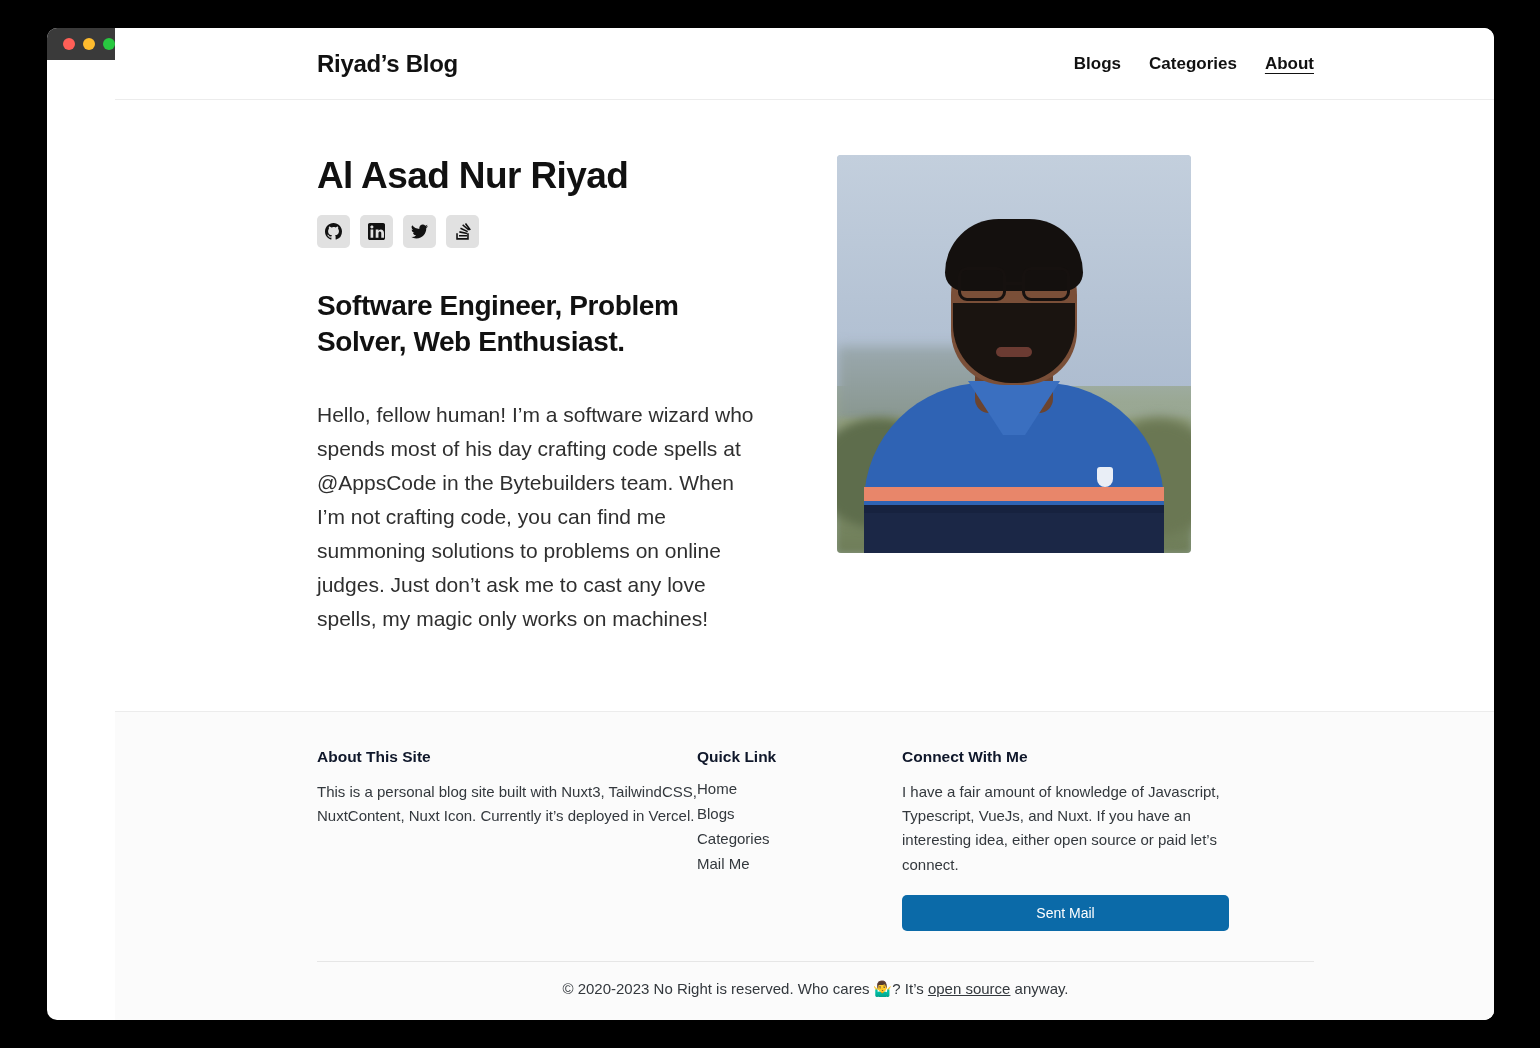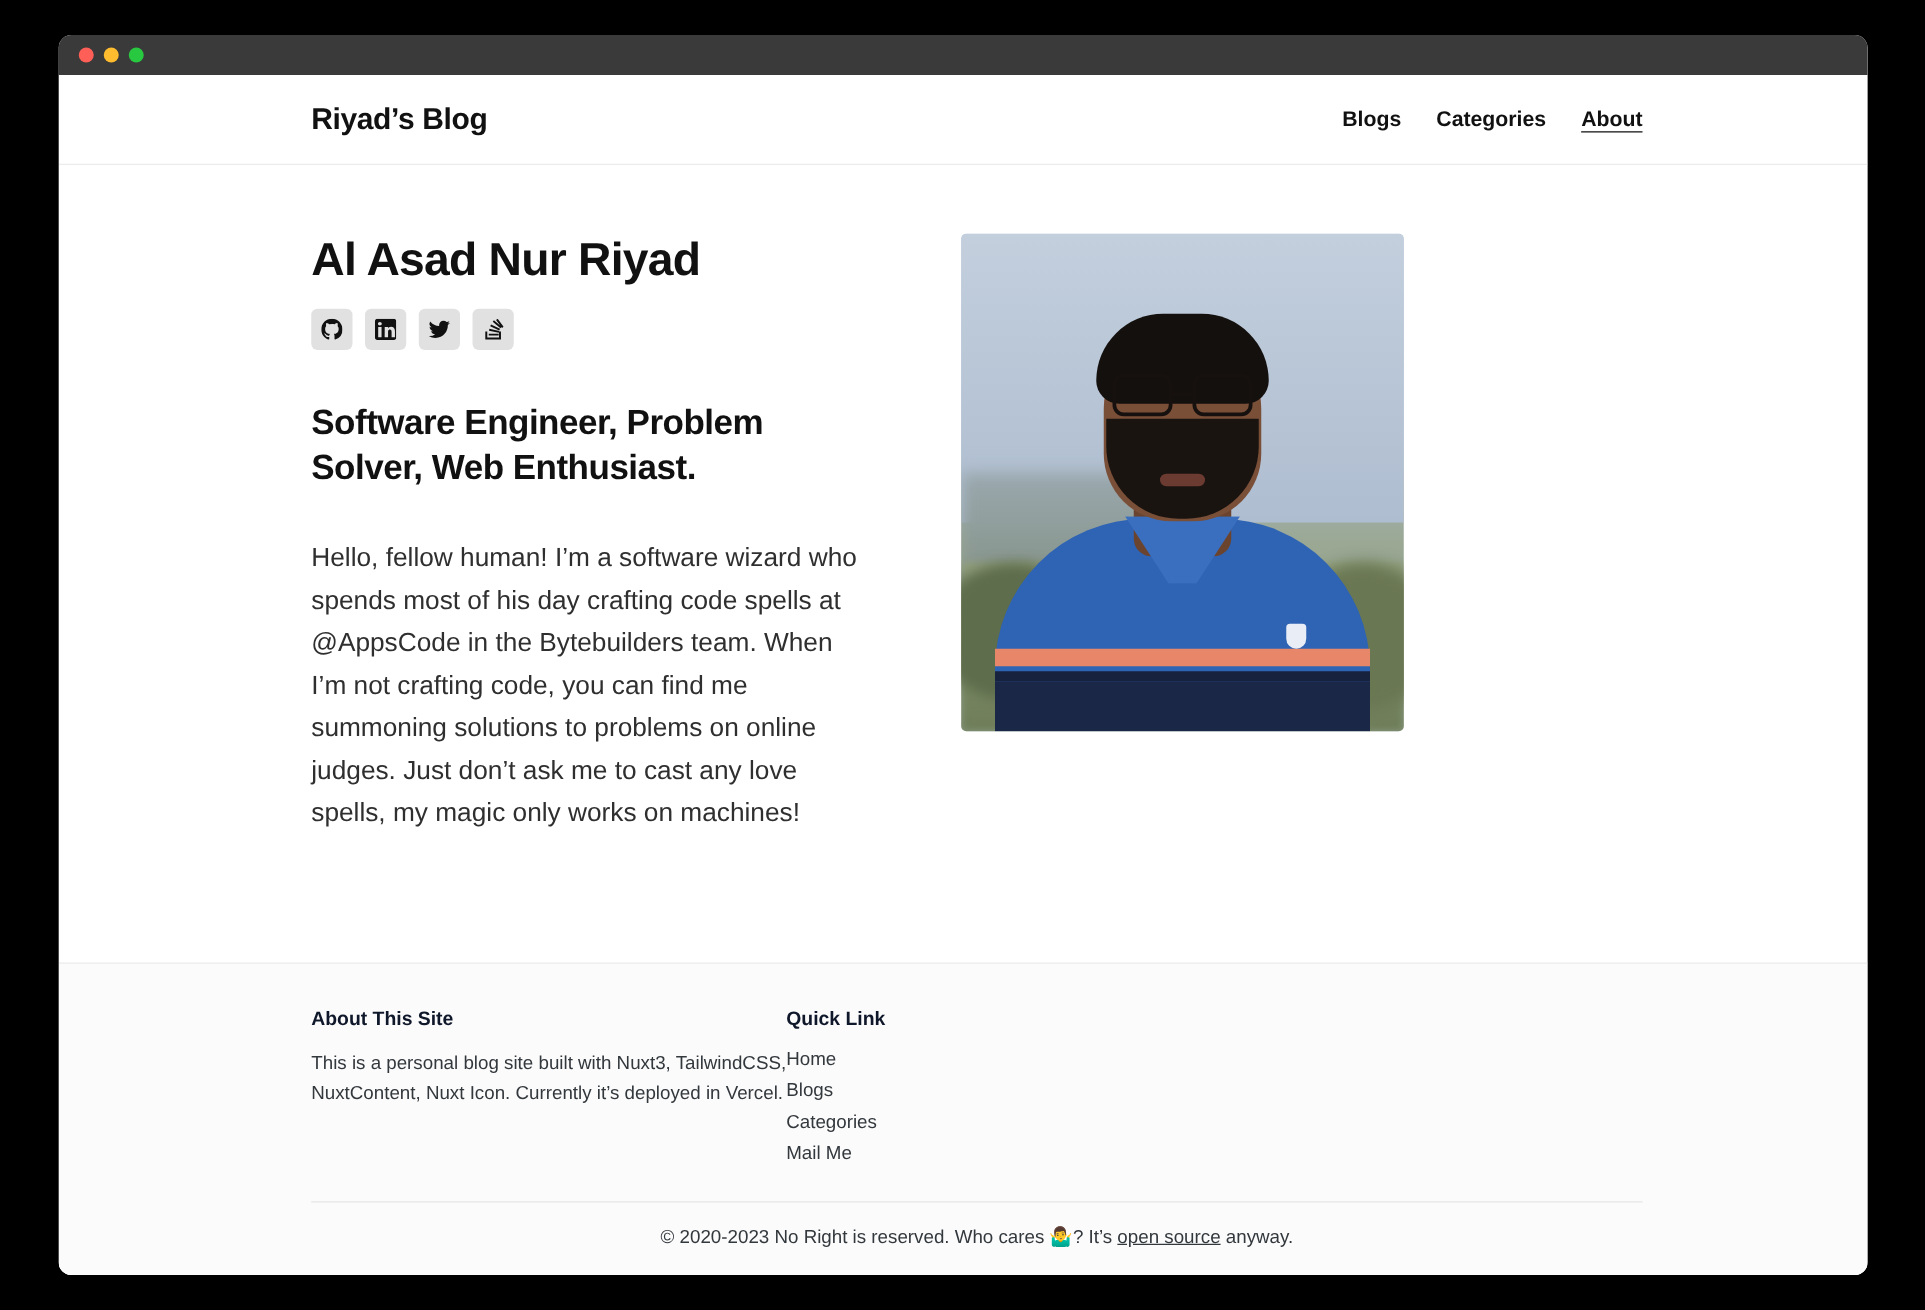--- a/index.html
+++ b/index.html
@@ -21,21 +21,20 @@
     position: absolute;
     left: 47px;
     top: 28px;
     width: 1447px;
     height: 992px;
     background: #ffffff;
     border-radius: 10px;
     overflow: hidden;
     box-shadow: 0 10px 40px rgba(0,0,0,0.5);
     display: flex;
-    flex-direction: column;
   }
   .titlebar {
     height: 32px;
     background: #3a3a3a;
     display: flex;
     align-items: center;
     padding-left: 16px;
     gap: 8px;
     flex: 0 0 32px;
   }
@@ -298,20 +297,25 @@
           <div class="fcol-quick">
             <div class="fh">Quick Link</div>
             <div class="flinks">
               <a class="flink">Home</a>
               <a class="flink">Blogs</a>
               <a class="flink">Categories</a>
               <a class="flink">Mail Me</a>
             </div>
           </div>
 
+          <div class="fcol-connect">
+            <div class="fh">Connect With Me</div>
+            <div class="ftext">I have a fair amount of knowledge of Javascript, Typescript, VueJs, and Nuxt. If you have an interesting idea, either open source or paid let’s connect.</div>
+            <button class="mailbtn">Sent Mail</button>
+          </div>
         </div>
 
         <div class="fbottom">
           <span>© 2020-2023 No Right is reserved. Who cares 🤷‍♂️? It’s </span><a href="#">open source</a><span> anyway.</span>
         </div>
       </footer>
 
     </div>
   </div>
 </div>

